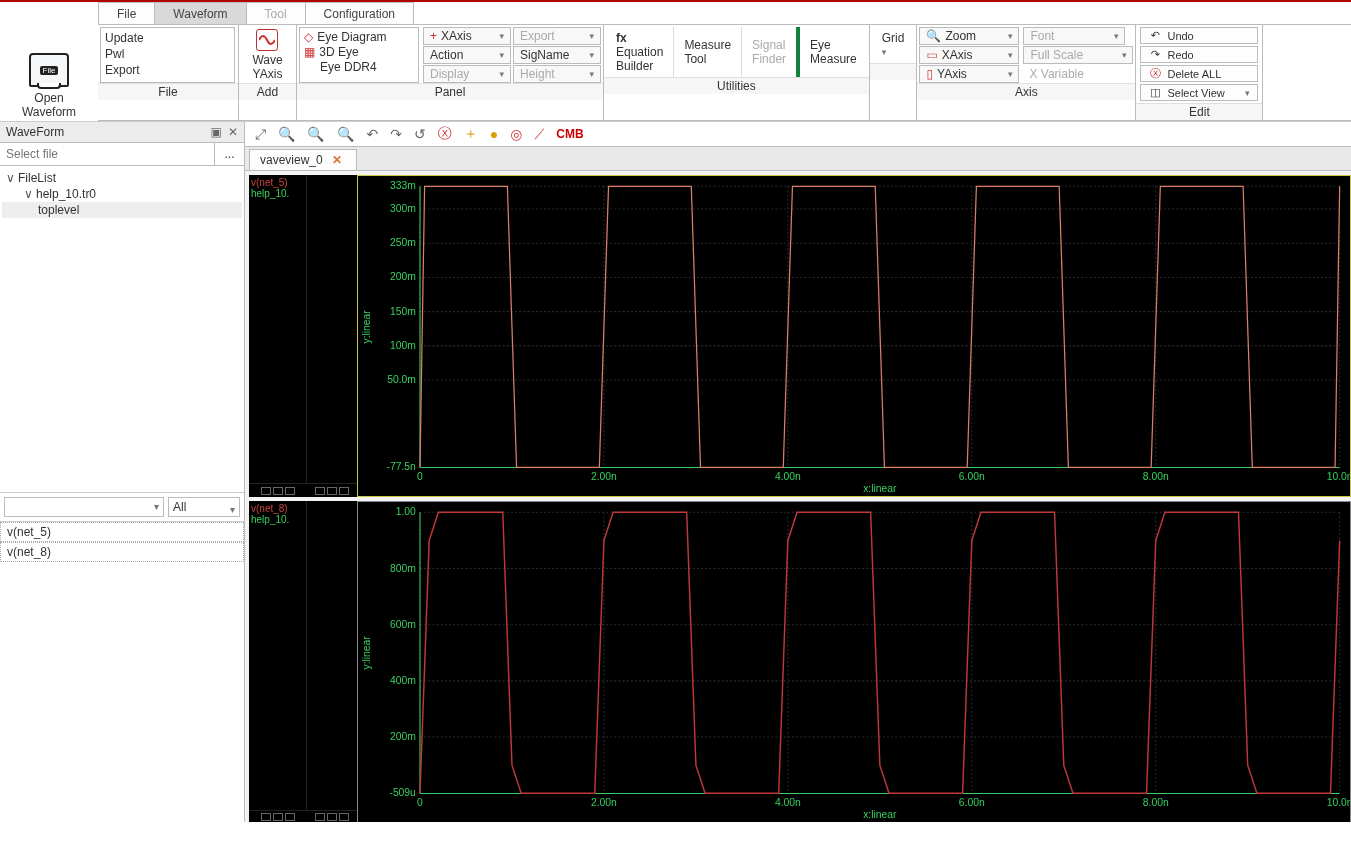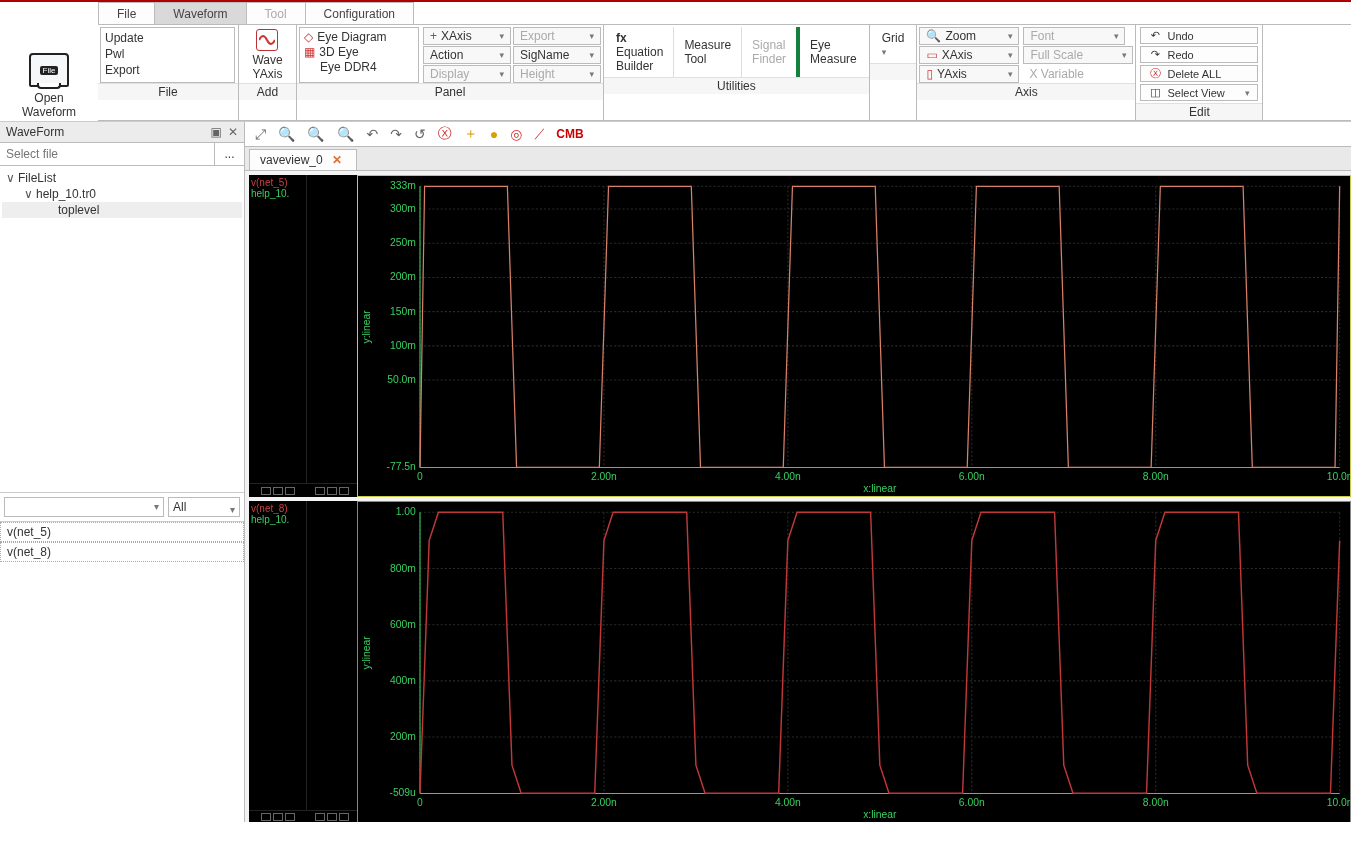--- a/index.html
+++ b/index.html
@@ -115,21 +115,21 @@
   width:30px; border-left:1px solid #bbb; display:flex; align-items:center;
   justify-content:center; cursor:default;
 }
 
 .tree {
   flex:1; padding:4px 2px; overflow:auto; border-bottom:1px solid #ccc;
 }
 .tree-row{ padding:1px 4px; white-space:nowrap; cursor:default; }
 .tree-row .caret{ display:inline-block; width:12px; color:#555; }
 .tree-row.indent1{ padding-left:22px; }
-.tree-row.indent2{ padding-left:56px; }
+.tree-row.indent2{ padding-left:36px; }
 .tree-row.sel{ background:#eee; }
 
 .filter-row{
   display:flex; gap:4px; padding:4px; border-bottom:1px solid #ccc;
 }
 .filter-row .grow{ flex:1; border:1px solid #bbb; height:20px; background:#fff; position:relative; }
 .filter-row .grow .dd, .filter-row .sel .dd{ position:absolute; right:4px; top:3px; font-size:10px; color:#777; }
 .filter-row .sel{ width:72px; border:1px solid #bbb; height:20px; padding-left:4px; position:relative; line-height:18px; }
 
 .netlist{ flex:0 0 300px; overflow:auto; }

